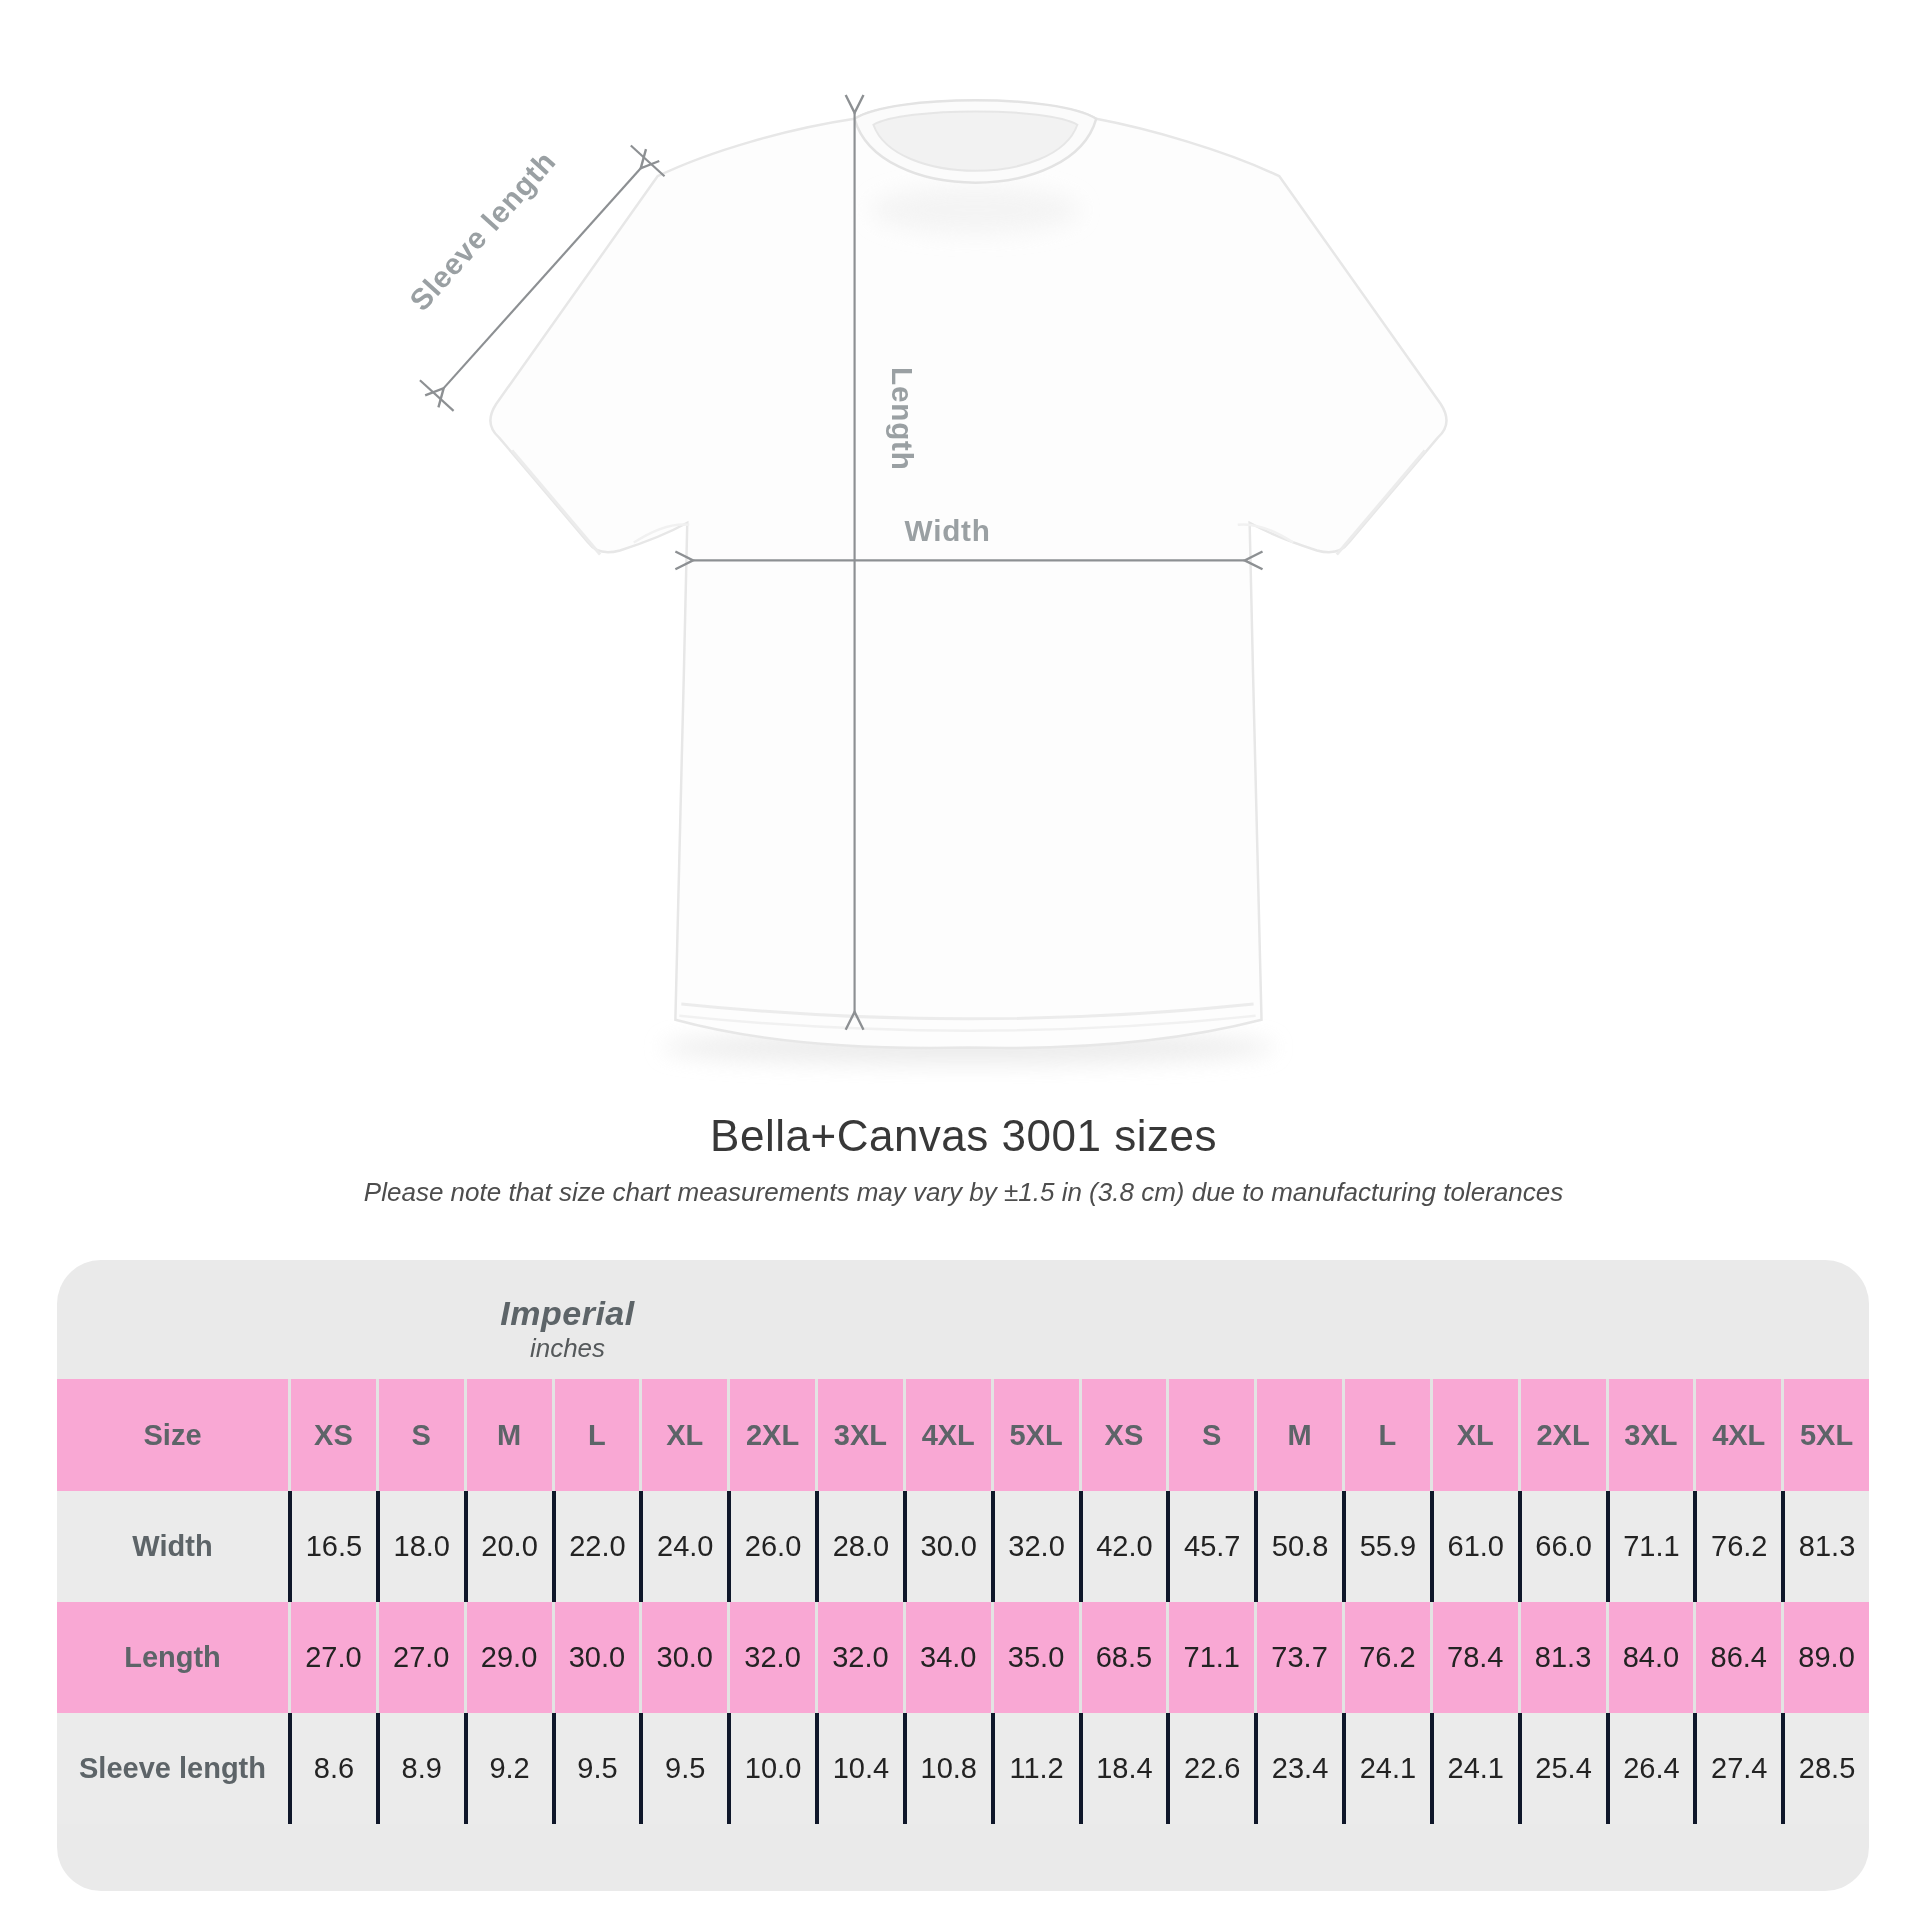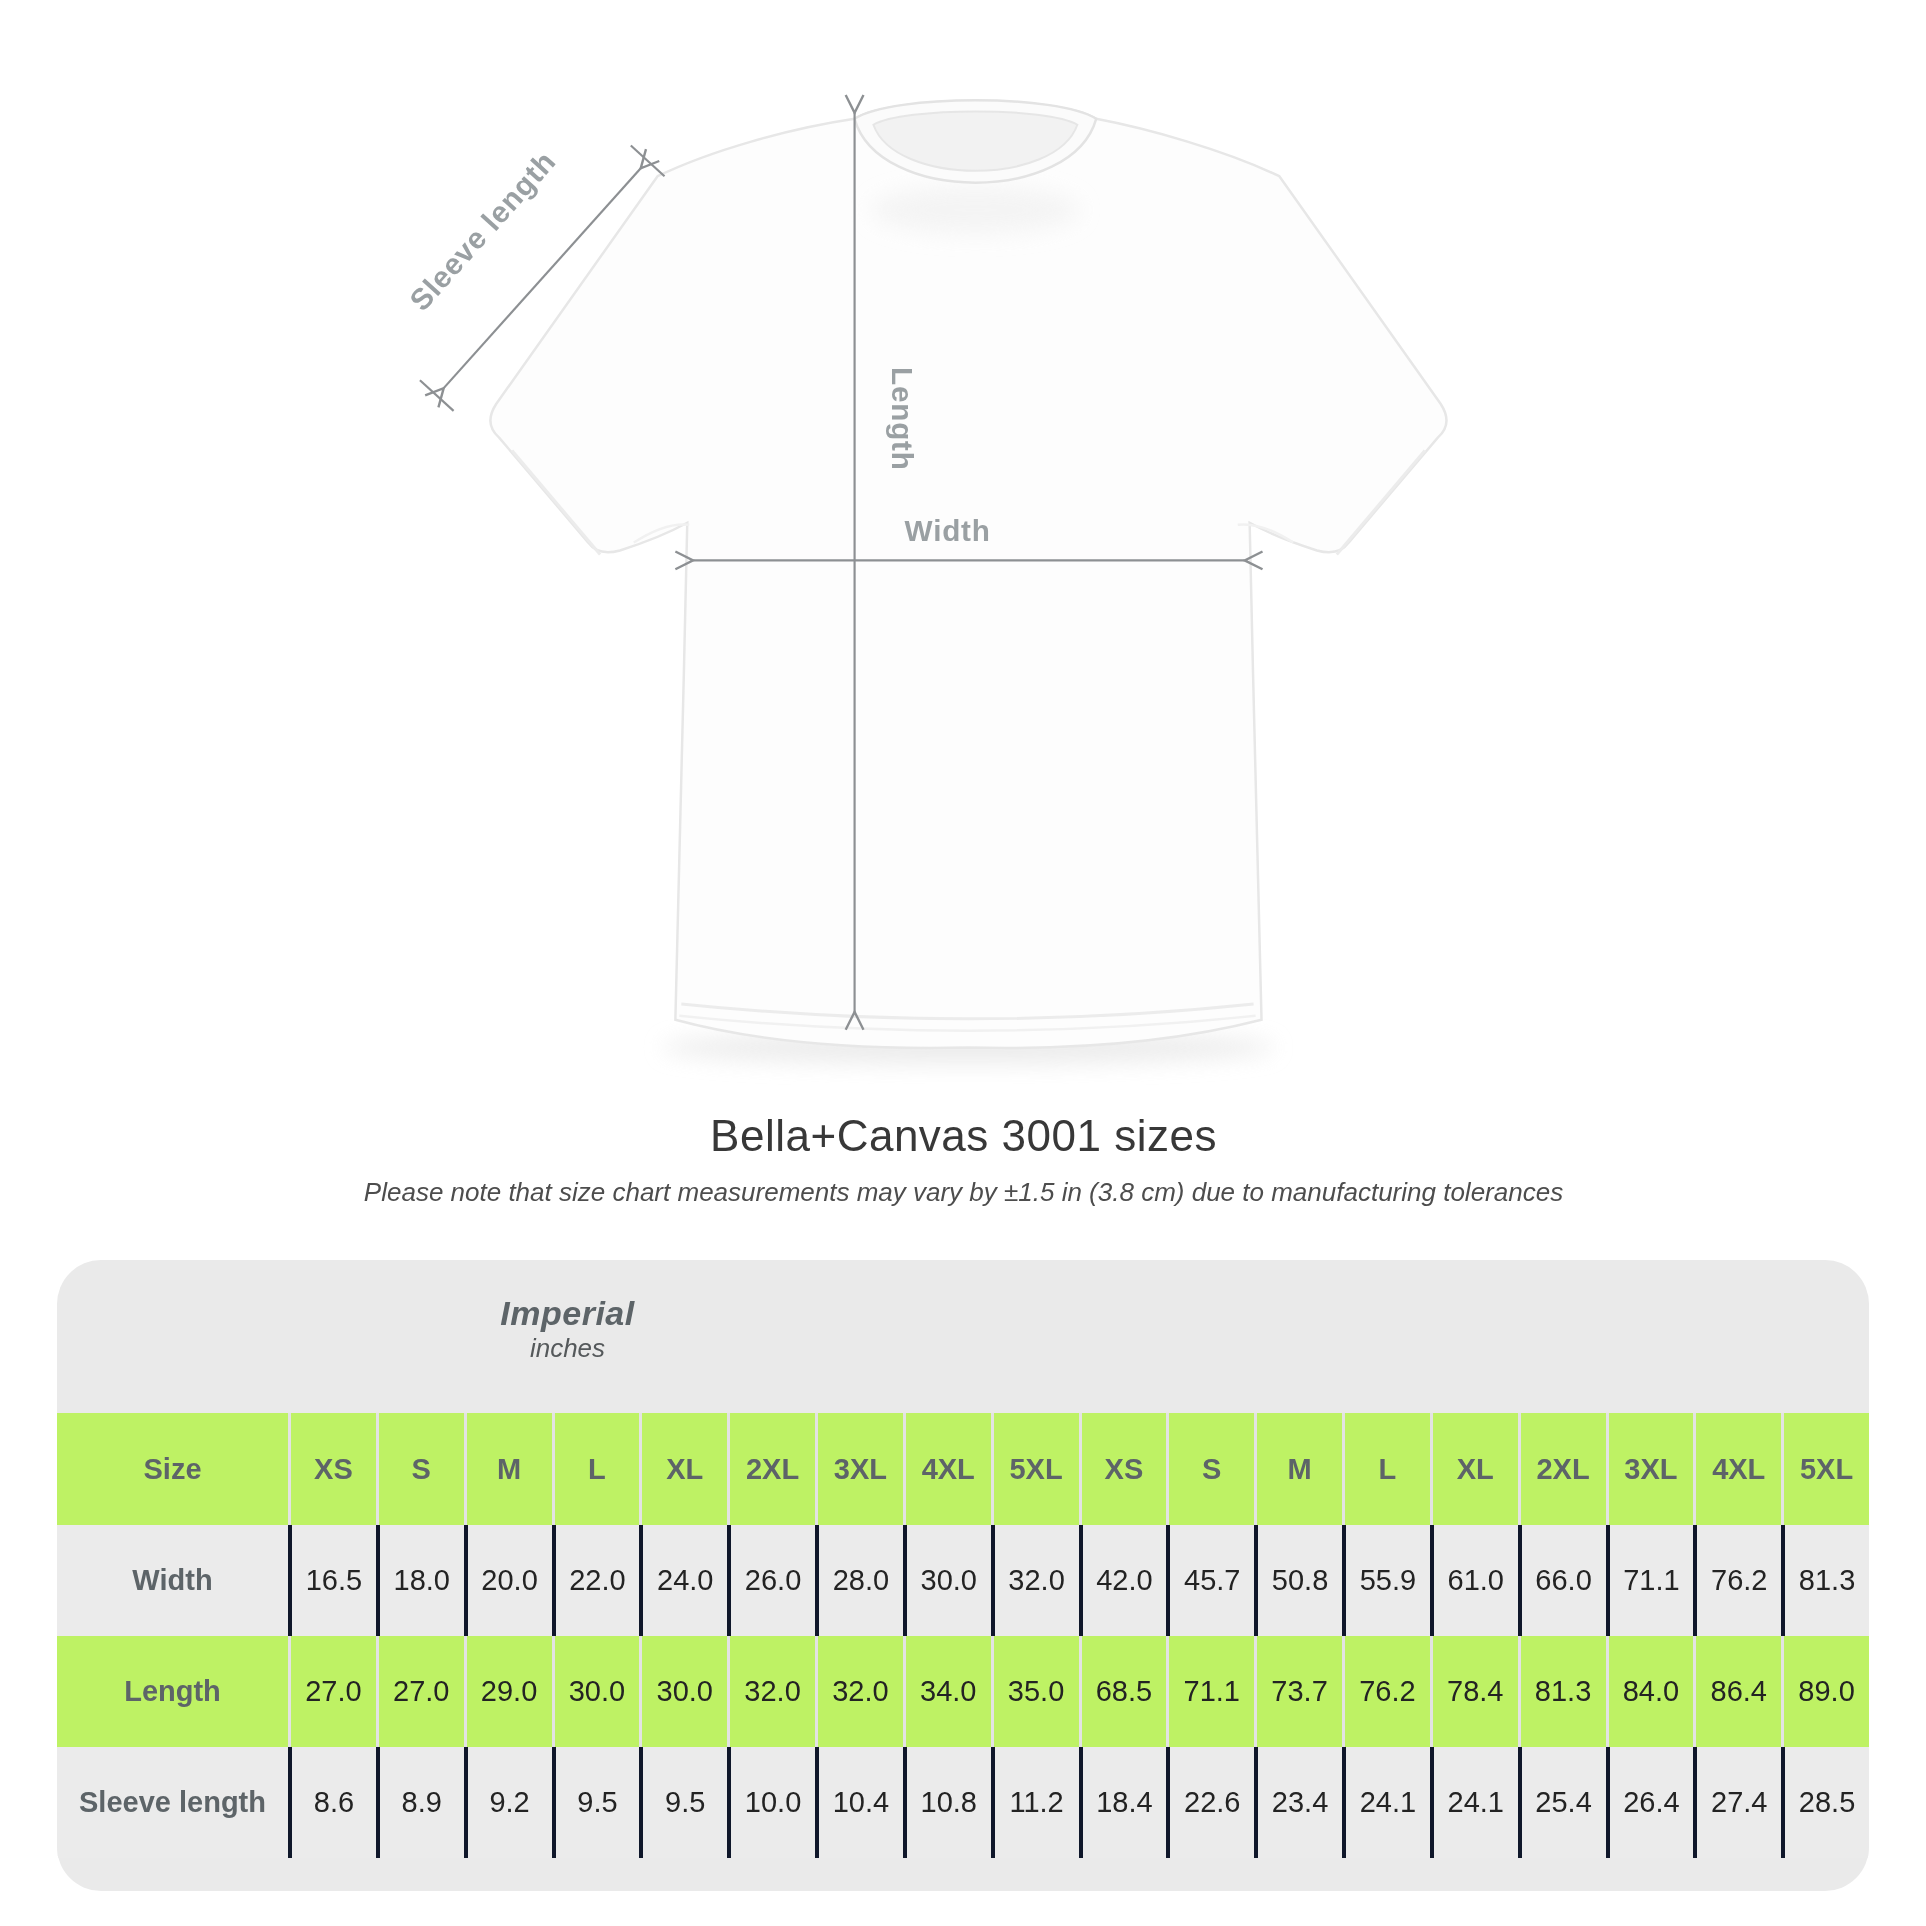--- a/index.html
+++ b/index.html
@@ -27,34 +27,34 @@
     margin:16px 0 0 0;text-align:center;
     font-size:26px;font-style:italic;color:#4d4d4d;
   }
 
   
   .table-card{
     position:absolute;left:57px;top:1260px;width:1812px;height:631px;
     background:#eaeaea;border-radius:44px;overflow:hidden;
     box-sizing:border-box;
   }
-  .unit-row{display:flex;height:153px;}
+  .unit-row{display:flex;height:119px;}
   .unit-cell{box-sizing:border-box;padding-top:34px;text-align:center;}
   .unit-cell-imperial{width:1021px;}
   .unit-cell-metric{flex:1;}
   .unit-name{font-size:34px;font-weight:700;font-style:italic;color:#5d6468;letter-spacing:0.5px;}
   .unit-sub{font-size:26px;font-style:italic;color:#55595b;}
 
   .grid{
     display:grid;
     grid-template-columns:231px repeat(18,1fr);
     grid-template-rows:112px 111px 111px 111px;
   }
   .c{display:flex;align-items:center;justify-content:center;box-sizing:border-box;}
-  .row-white{background:#bef264;text-align:center;}
+  .row-white{background:#f9a8d4;text-align:center;}
   .row-gray{background:#ebebeb;}
   .sep-white{border-left:3px solid #e3e3e3;}
   .sep-gray{border-left:4px solid #0f172a;text-align:right;}
   .head,.rlabel{font-size:29px;font-weight:700;color:#5d6468;}
   .val{font-size:29px;font-weight:400;color:#232323;}
 </style>
 </head>
 <body>
 
 <div class="shirt-section">

